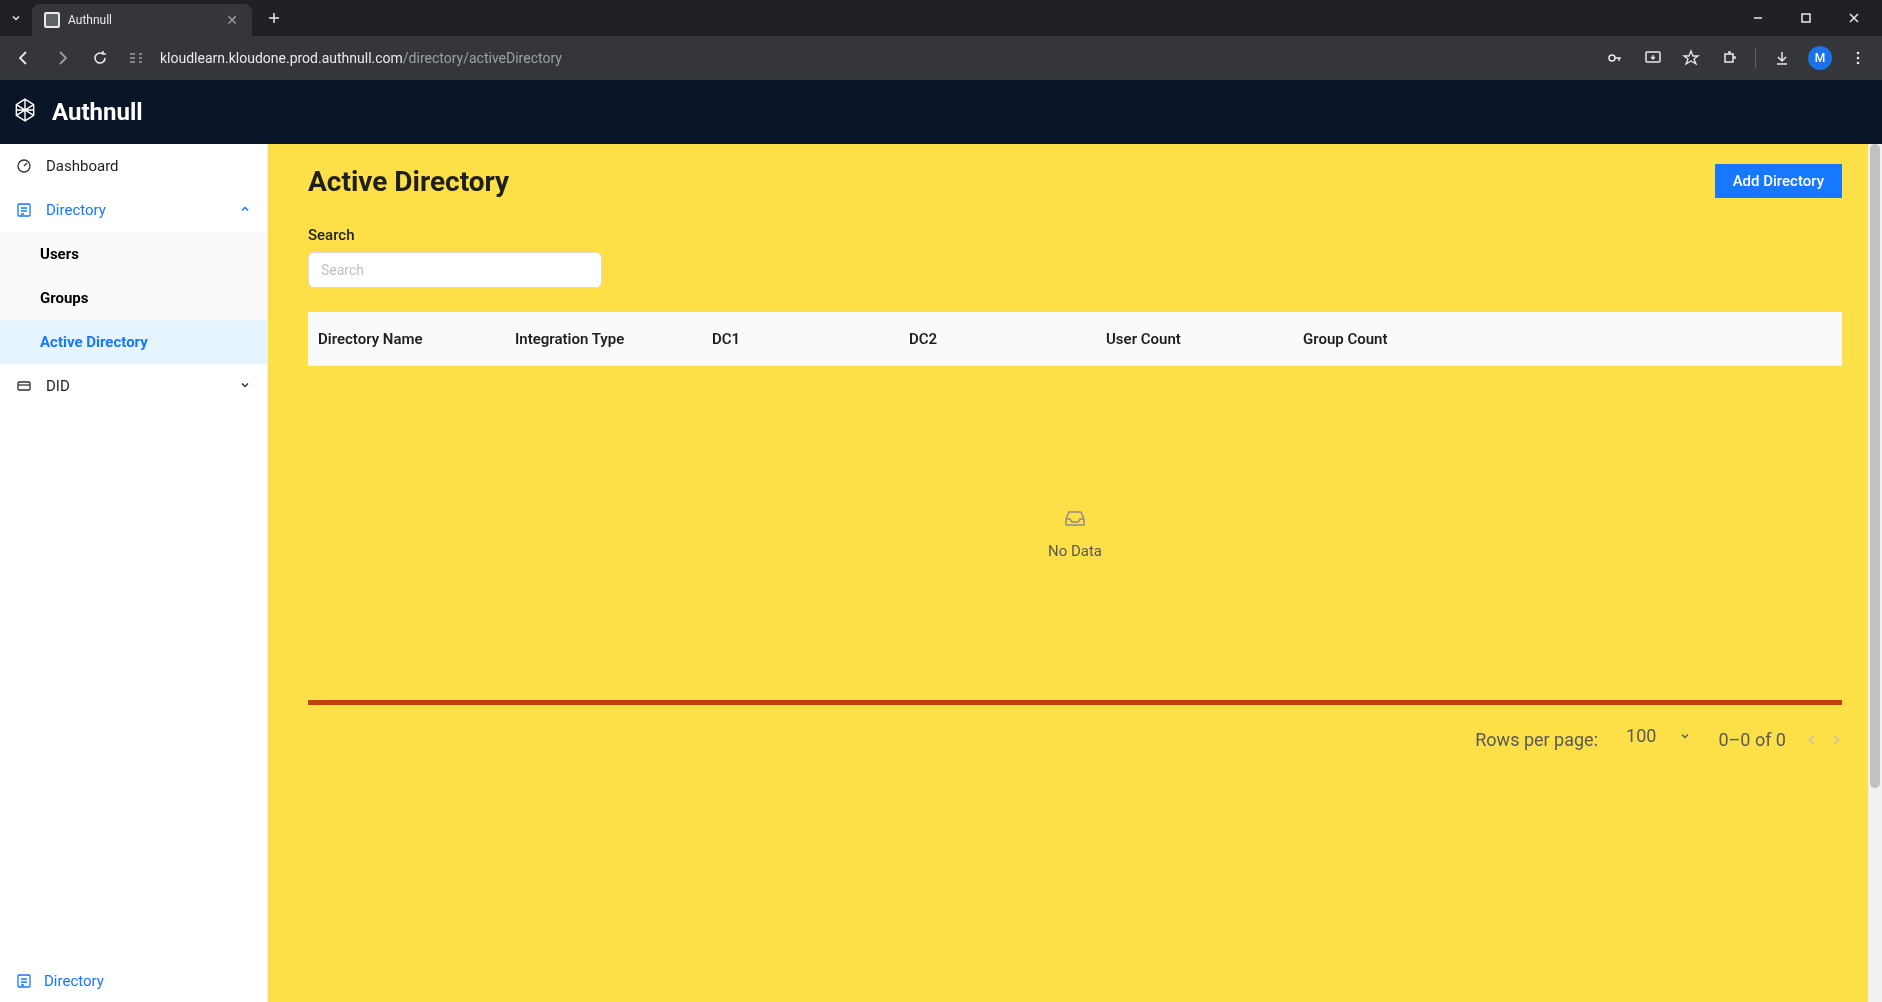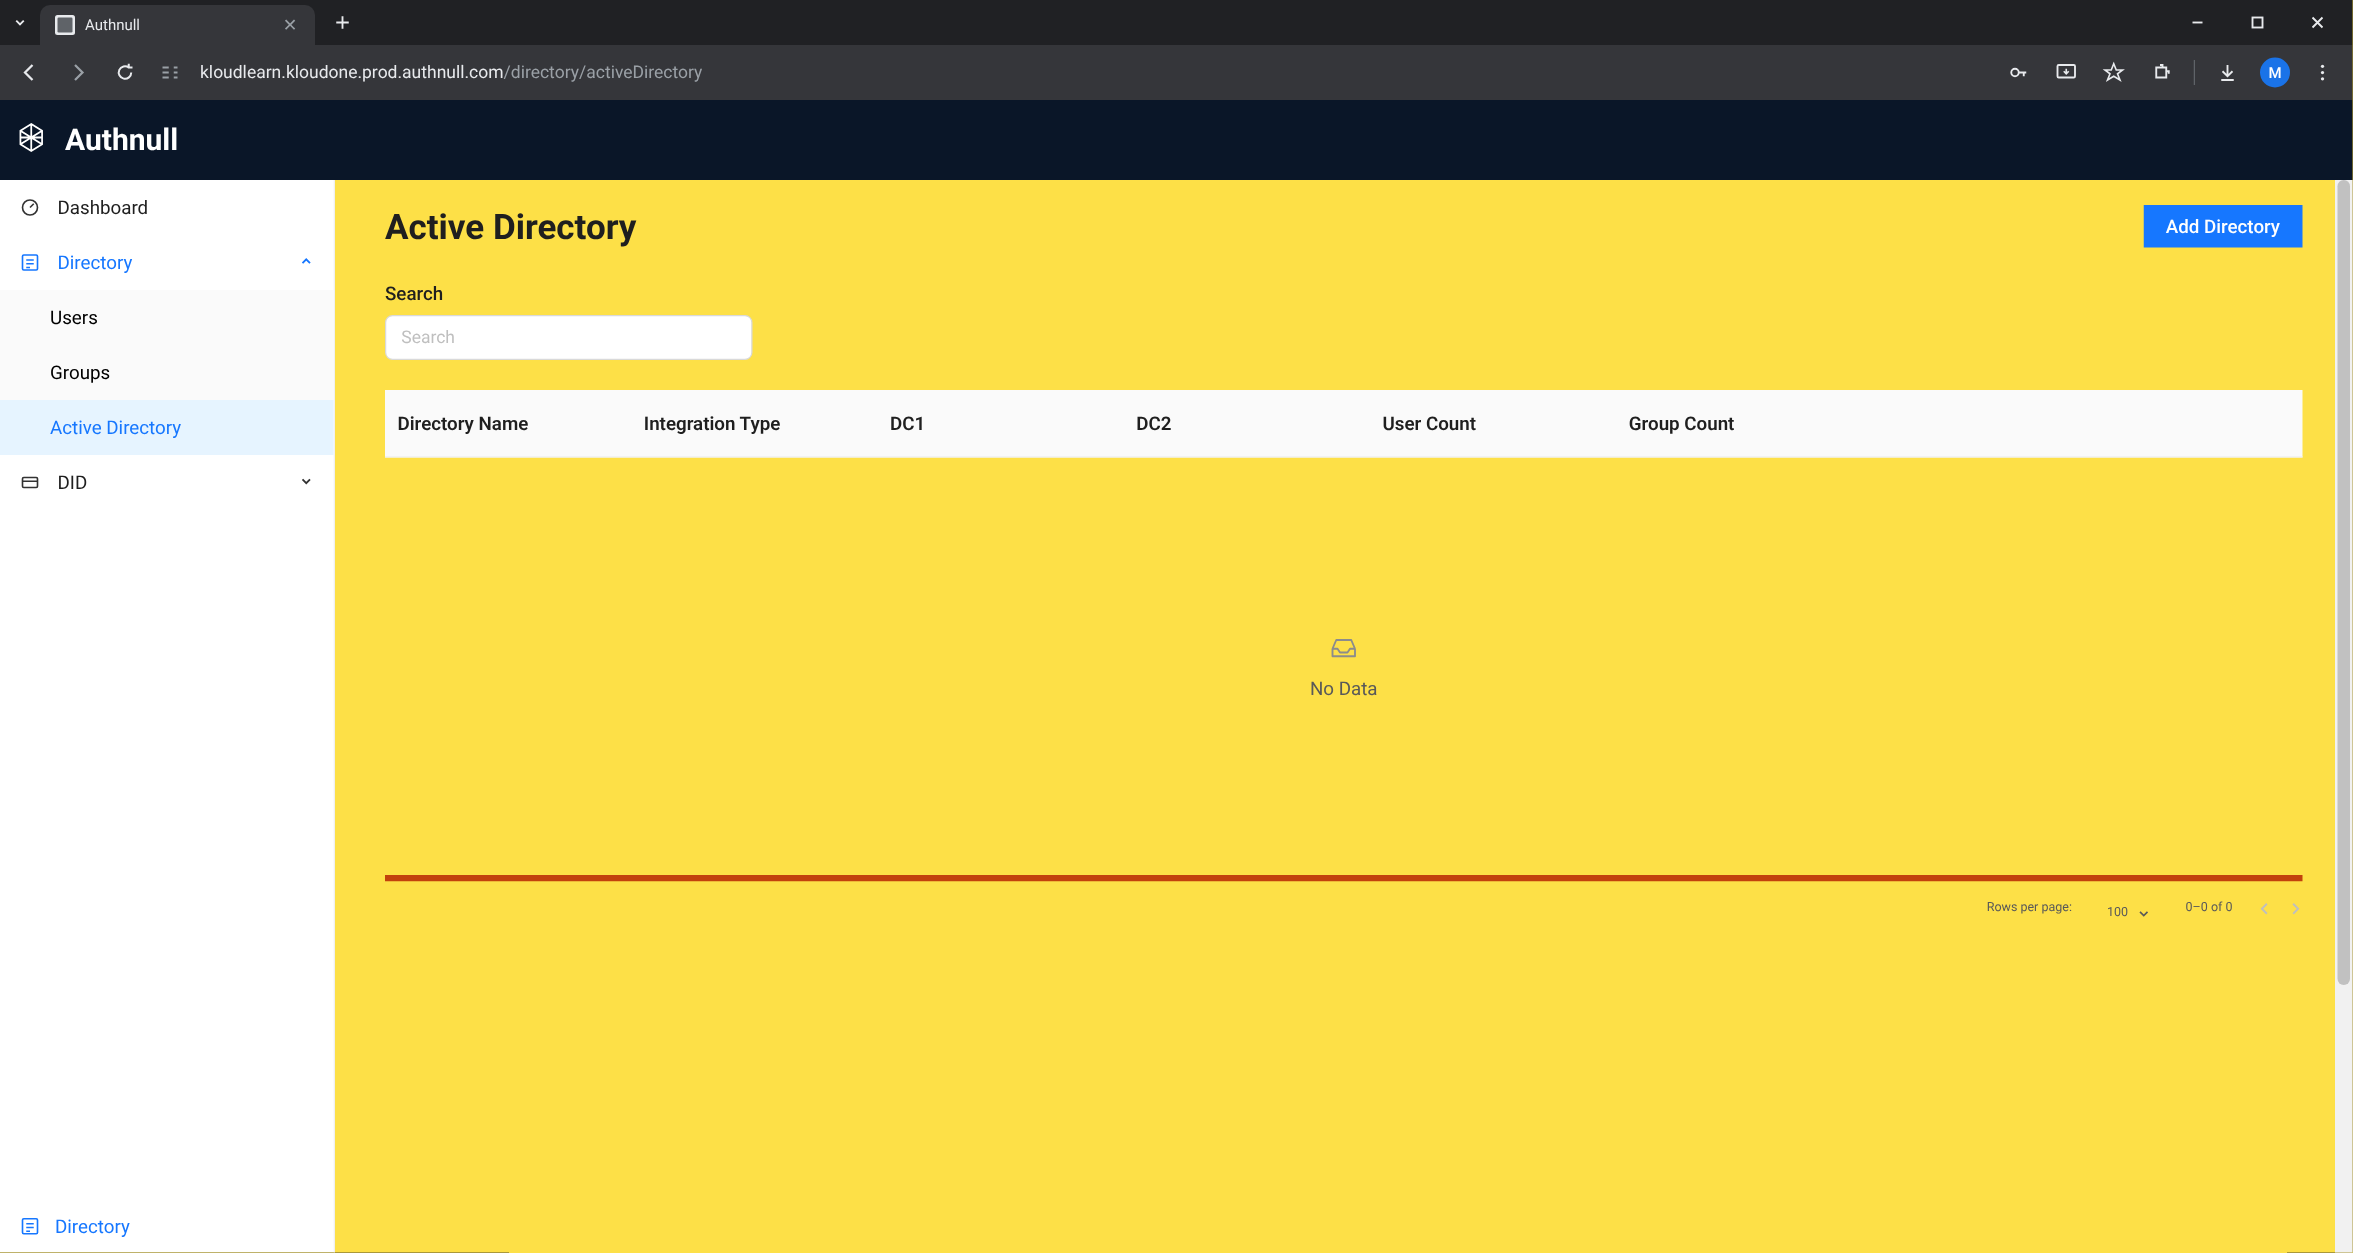--- a/index.html
+++ b/index.html
@@ -36,21 +36,21 @@
     .app-logo-text { font-size: 24px; font-weight: 700; color: #fff; }
 
     
     .app-body { display: flex; height: calc(100% - 144px); background: #fde047; }
     .sidebar { width: 268px; background: #fff; border-right: 1px solid #f0f0f0; display: flex; flex-direction: column; }
     .sidebar-main { flex: 1; overflow: auto; }
     .sidebar-item { height: 44px; display: flex; align-items: center; padding: 0 16px; gap: 14px; cursor: pointer; color: #1f1f1f; font-size: 15px; }
     .sidebar-item.blue { color: #1677ff; }
     .sidebar-item .item-label { flex: 1; }
     .sidebar-item .chev { color: inherit; }
-    .sidebar-subgroup { background: #fafafa; }
+    .sidebar-subgroup { background: #fafafa; font-weight: bold; }
     .sidebar-sub { height: 44px; display: flex; align-items: center; padding-left: 40px; cursor: pointer; font-size: 15px; }
     .sidebar-sub.active { background: #e6f4ff; color: #1677ff; }
     .sidebar-breadcrumb { padding: 12px 16px; display: flex; align-items: center; gap: 12px; color: #1677ff; font-size: 15px; }
     .sidebar-icon { width: 16px; height: 16px; flex-shrink: 0; }
 
     .main { flex: 1; padding: 20px 40px; display: flex; flex-direction: column; overflow: auto; }
     .main-header { display: flex; align-items: center; justify-content: space-between; margin-bottom: 28px; }
     .page-title { font-size: 28px; font-weight: 700; color: #1f1f1f; }
     .primary-btn { background: #1677ff; color: #fff; border: none; border-radius: 0; padding: 8px 18px; font-size: 15px; cursor: pointer; font-weight: 500; }
 
@@ -66,22 +66,22 @@
     .col-0 { flex: 0 0 197px; }
     .col-1 { flex: 0 0 197px; }
     .col-2 { flex: 0 0 197px; }
     .col-3 { flex: 0 0 197px; }
     .col-4 { flex: 0 0 197px; }
     .col-5 { flex: 1; }
     .empty-state { display: flex; flex-direction: column; align-items: center; justify-content: center; padding: 140px 0; color: #8c8c8c; border-bottom: 5px solid #c2410c; }
     .empty-icon { margin-bottom: 8px; }
     .empty-text { font-size: 15px; color: #595959; }
 
-    .pagination { display: flex; align-items: flex-start; justify-content: flex-end; gap: 20px; padding: 16px 0; font-size: 10px; color: #595959; }
-    .rows-select { display: flex; align-items: center; gap: 8px; cursor: pointer; padding: 4px 8px; }
+    .pagination { display: flex; align-items: flex-end; justify-content: flex-end; gap: 20px; padding: 16px 0; font-size: 18px; color: #595959; }
+    .rows-select { display: flex; align-items: center; gap: 24px; cursor: pointer; padding: 4px 8px; }
     .page-nav { display: flex; align-items: center; gap: 12px; }
     .page-chev { color: #bfbfbf; cursor: pointer; }
 
     
     .scrollbar-track { position: absolute; right: 0; top: 144px; bottom: 0; width: 14px; background: #f1f1f1; }
     .scrollbar-thumb { position: absolute; right: 2px; top: 0; width: 10px; height: 75%; background: #c1c1c1; border-radius: 5px; }
   </style>
 </head>
 <body>
 

